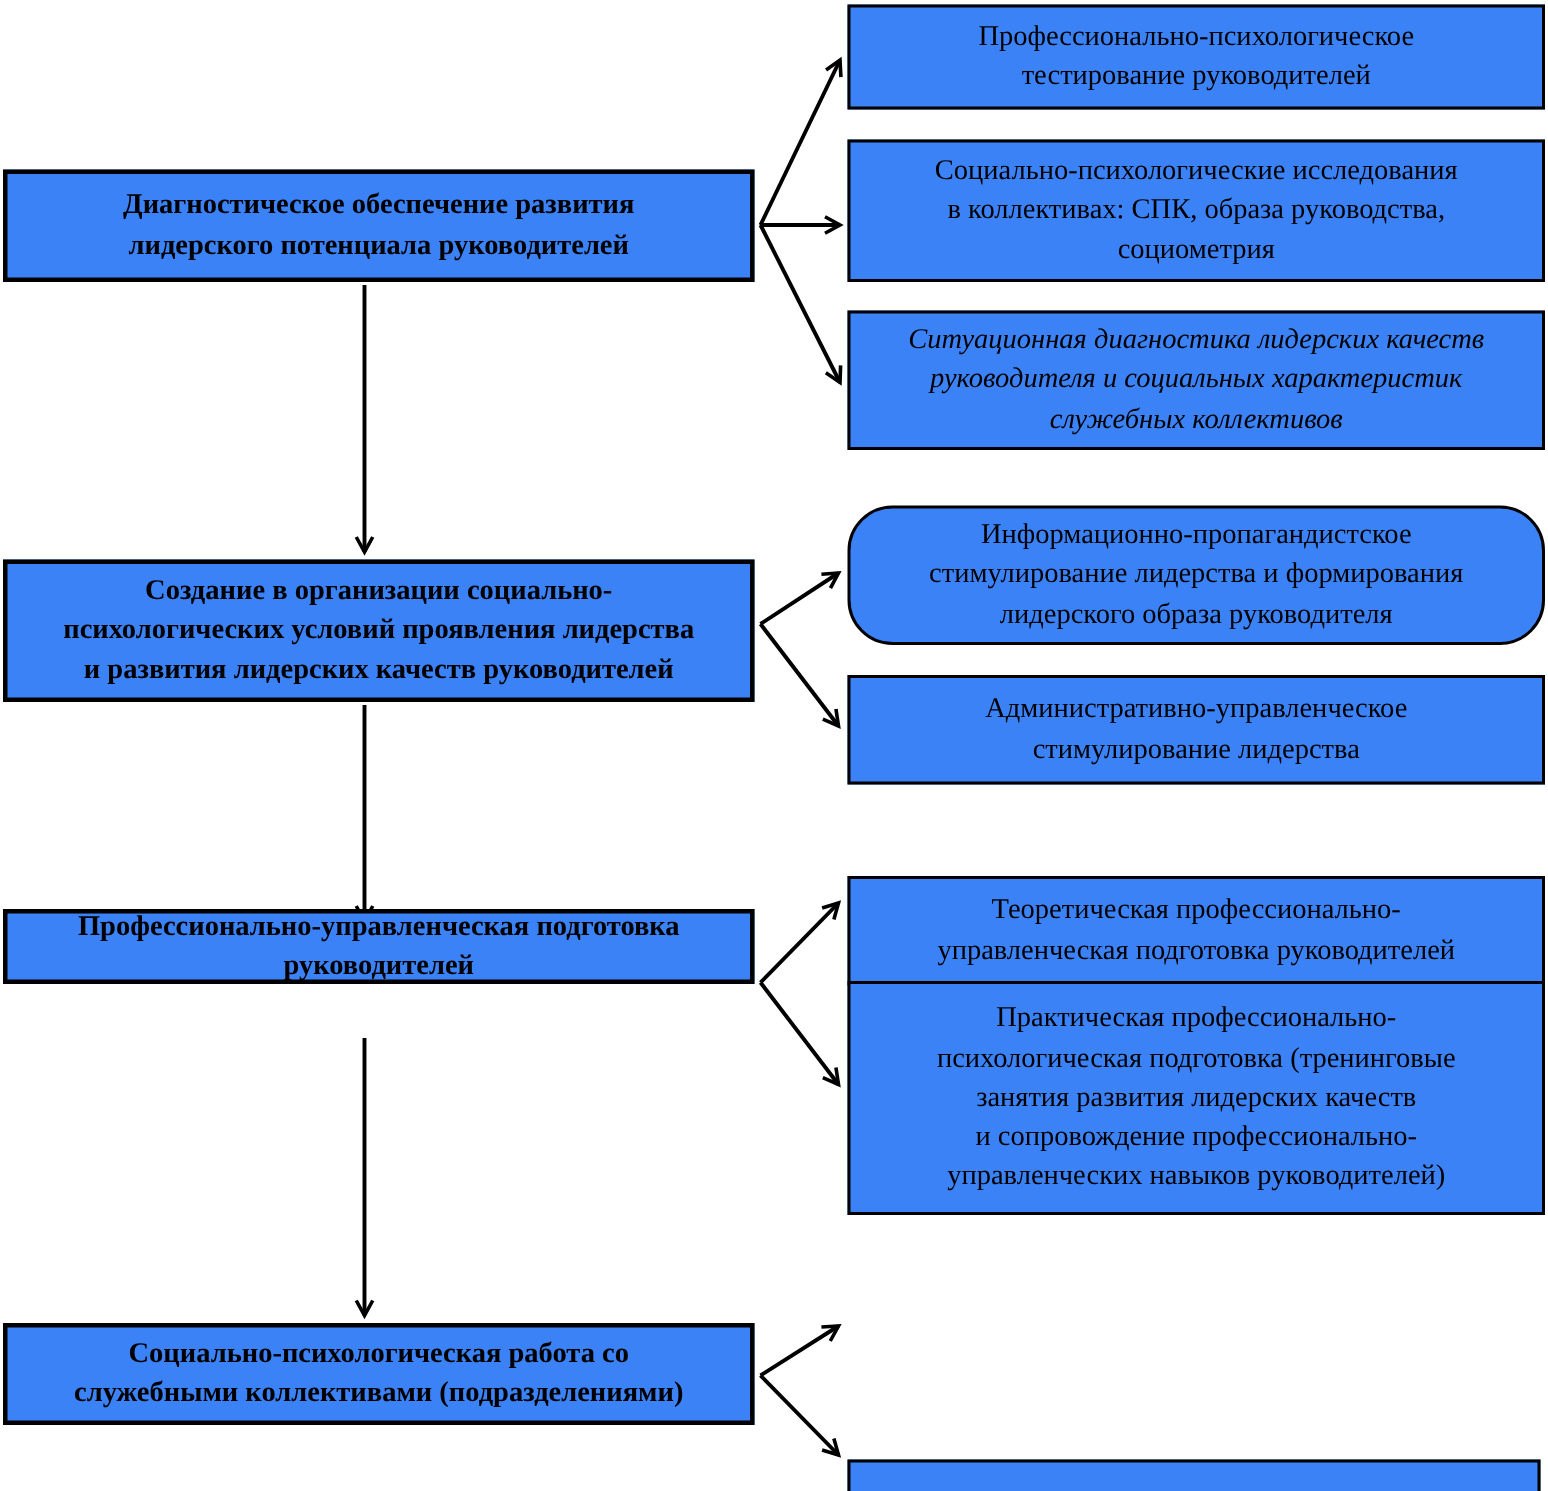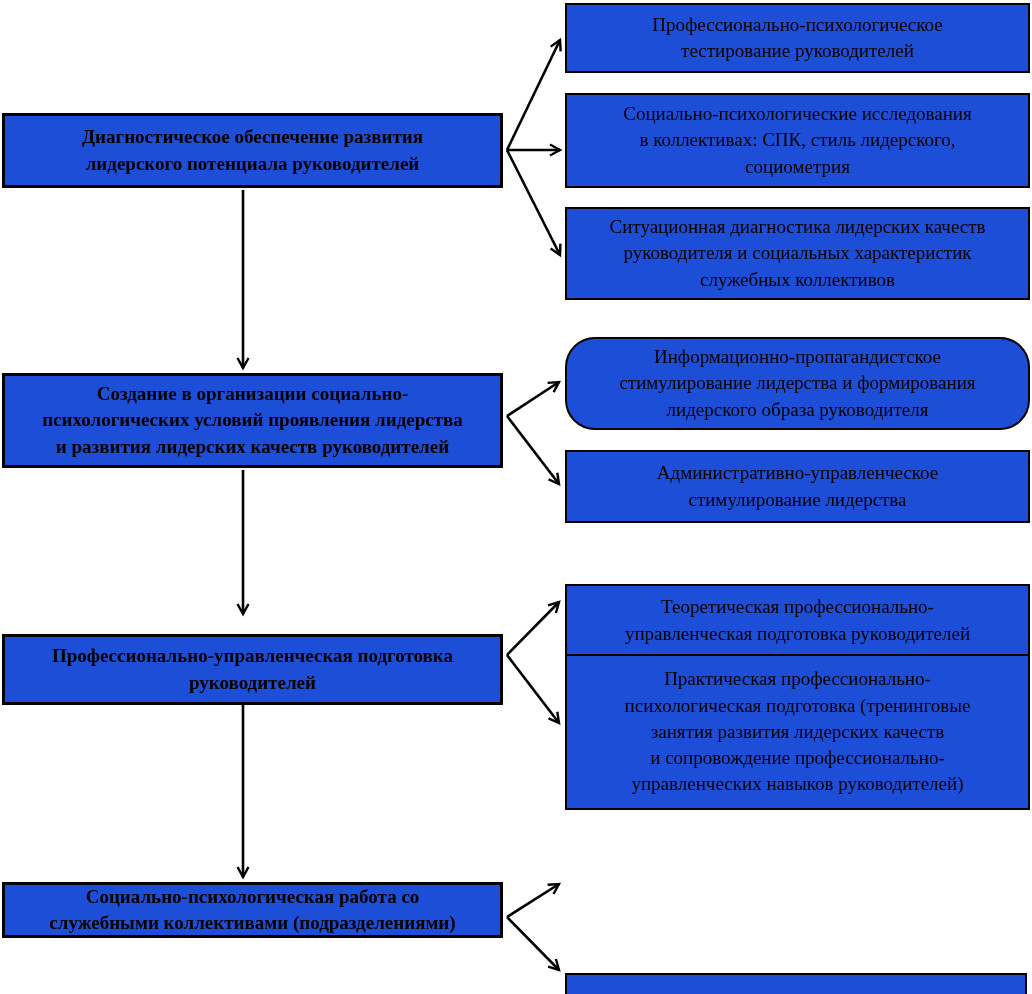--- a/index.html
+++ b/index.html
@@ -13,44 +13,44 @@
   }
   #arrows {
     position: absolute;
     left: 0; top: 0;
     width: 1032px; height: 994px;
     pointer-events: none;
   }
   .box {
     position: absolute;
     box-sizing: border-box;
-    background: #1d4ed8;
+    background: #3b82f6;
     border: 2px solid #000000;
     display: flex;
     align-items: center;
     justify-content: center;
     text-align: center;
     white-space: pre-line;
     font-size: 19px;
     line-height: 1.38;
     padding: 3px 20px;
   }
   .box.stage {
     border-width: 3px;
     font-weight: bold;
   }
   
   .l1 { left: 2px;  top: 113px; width: 501px; height: 75px; }
   .l2 { left: 2px;  top: 373px; width: 501px; height: 95px; }
-  .l3 { left: 2px;  top: 634px; width: 501px; height: 71px; }
-  .l4 { left: 2px;  top: 882px; width: 501px; height: 56px; }
+  .l3 { left: 2px;  top: 606px; width: 501px; height: 50px; }
+  .l4 { left: 2px;  top: 882px; width: 501px; height: 68px; }
   
   .r1 { left: 565px; top: 3px;   width: 465px; height: 70px; }
   .r2 { left: 565px; top: 93px;  width: 465px; height: 95px; }
-  .r3 { left: 565px; top: 207px; width: 465px; height: 93px; }
+  .r3 { left: 565px; top: 207px; width: 465px; height: 93px; font-style: italic; }
   .r4 { left: 565px; top: 337px; width: 465px; height: 93px; border-radius: 30px; }
   .r5 { left: 565px; top: 450px; width: 465px; height: 73px; }
   .r6 { left: 565px; top: 584px; width: 465px; height: 73px; }
   .r7 { left: 565px; top: 654px; width: 465px; height: 156px; }
   .r8 { left: 565px; top: 840px; width: 465px; height: 77px; }
   .r9 { left: 565px; top: 933px; width: 462px; height: 59px; margin-top: 40px; }
 </style>
 </head>
 <body>
 
@@ -89,21 +89,21 @@
 психологических условий проявления лидерства
 и развития лидерских качеств руководителей</div>
   <div class="box stage l3">Профессионально-управленческая подготовка
 руководителей</div>
   <div class="box stage l4">Социально-психологическая работа со
 служебными коллективами (подразделениями)</div>
 
   <div class="box r1">Профессионально-психологическое
 тестирование руководителей</div>
   <div class="box r2">Социально-психологические исследования
-в коллективах: СПК, стиль лидерского,
+в коллективах: СПК, образа руководства,
 социометрия</div>
   <div class="box r3">Ситуационная диагностика лидерских качеств
 руководителя и социальных характеристик
 служебных коллективов</div>
   <div class="box r4">Информационно-пропагандистское
 стимулирование лидерства и формирования
 лидерского образа руководителя</div>
   <div class="box r5">Административно-управленческое
 стимулирование лидерства</div>
   <div class="box r6">Теоретическая профессионально-

